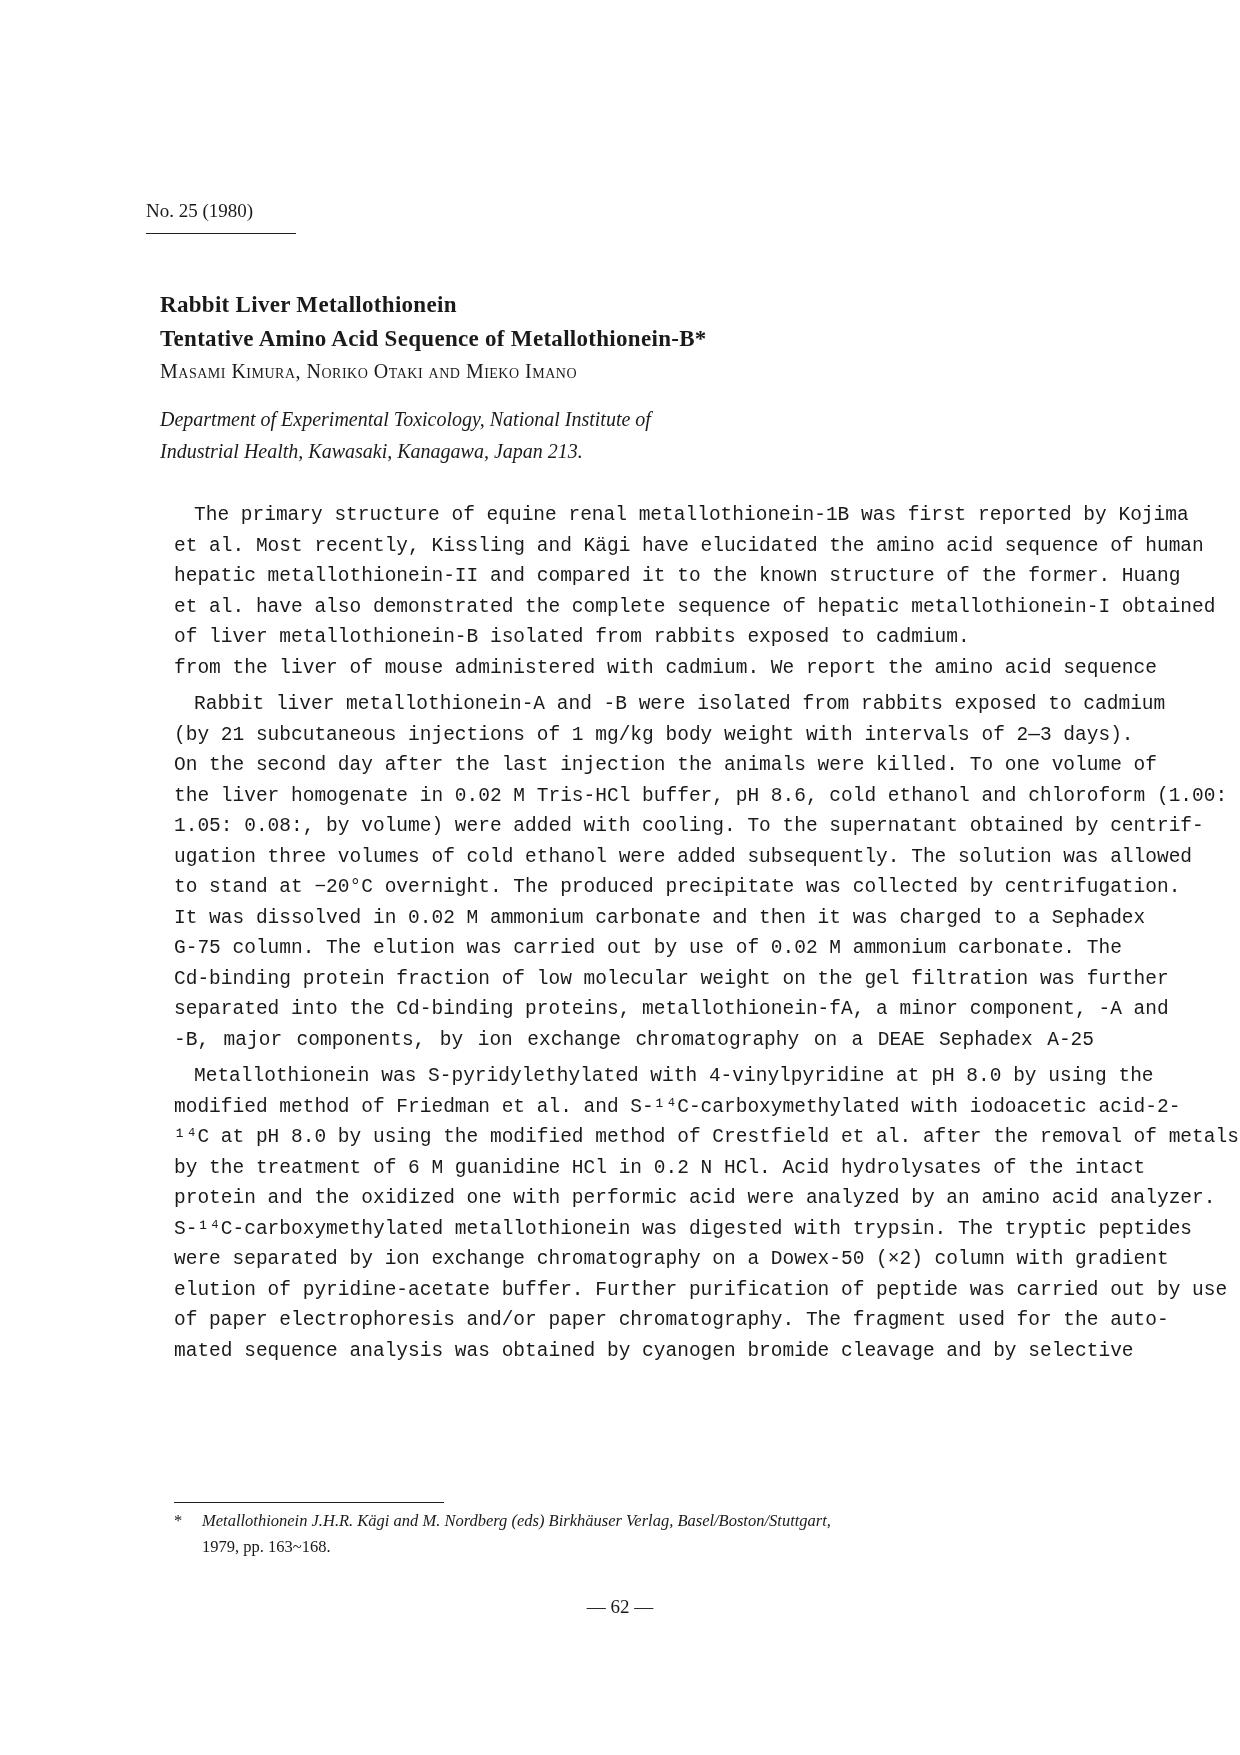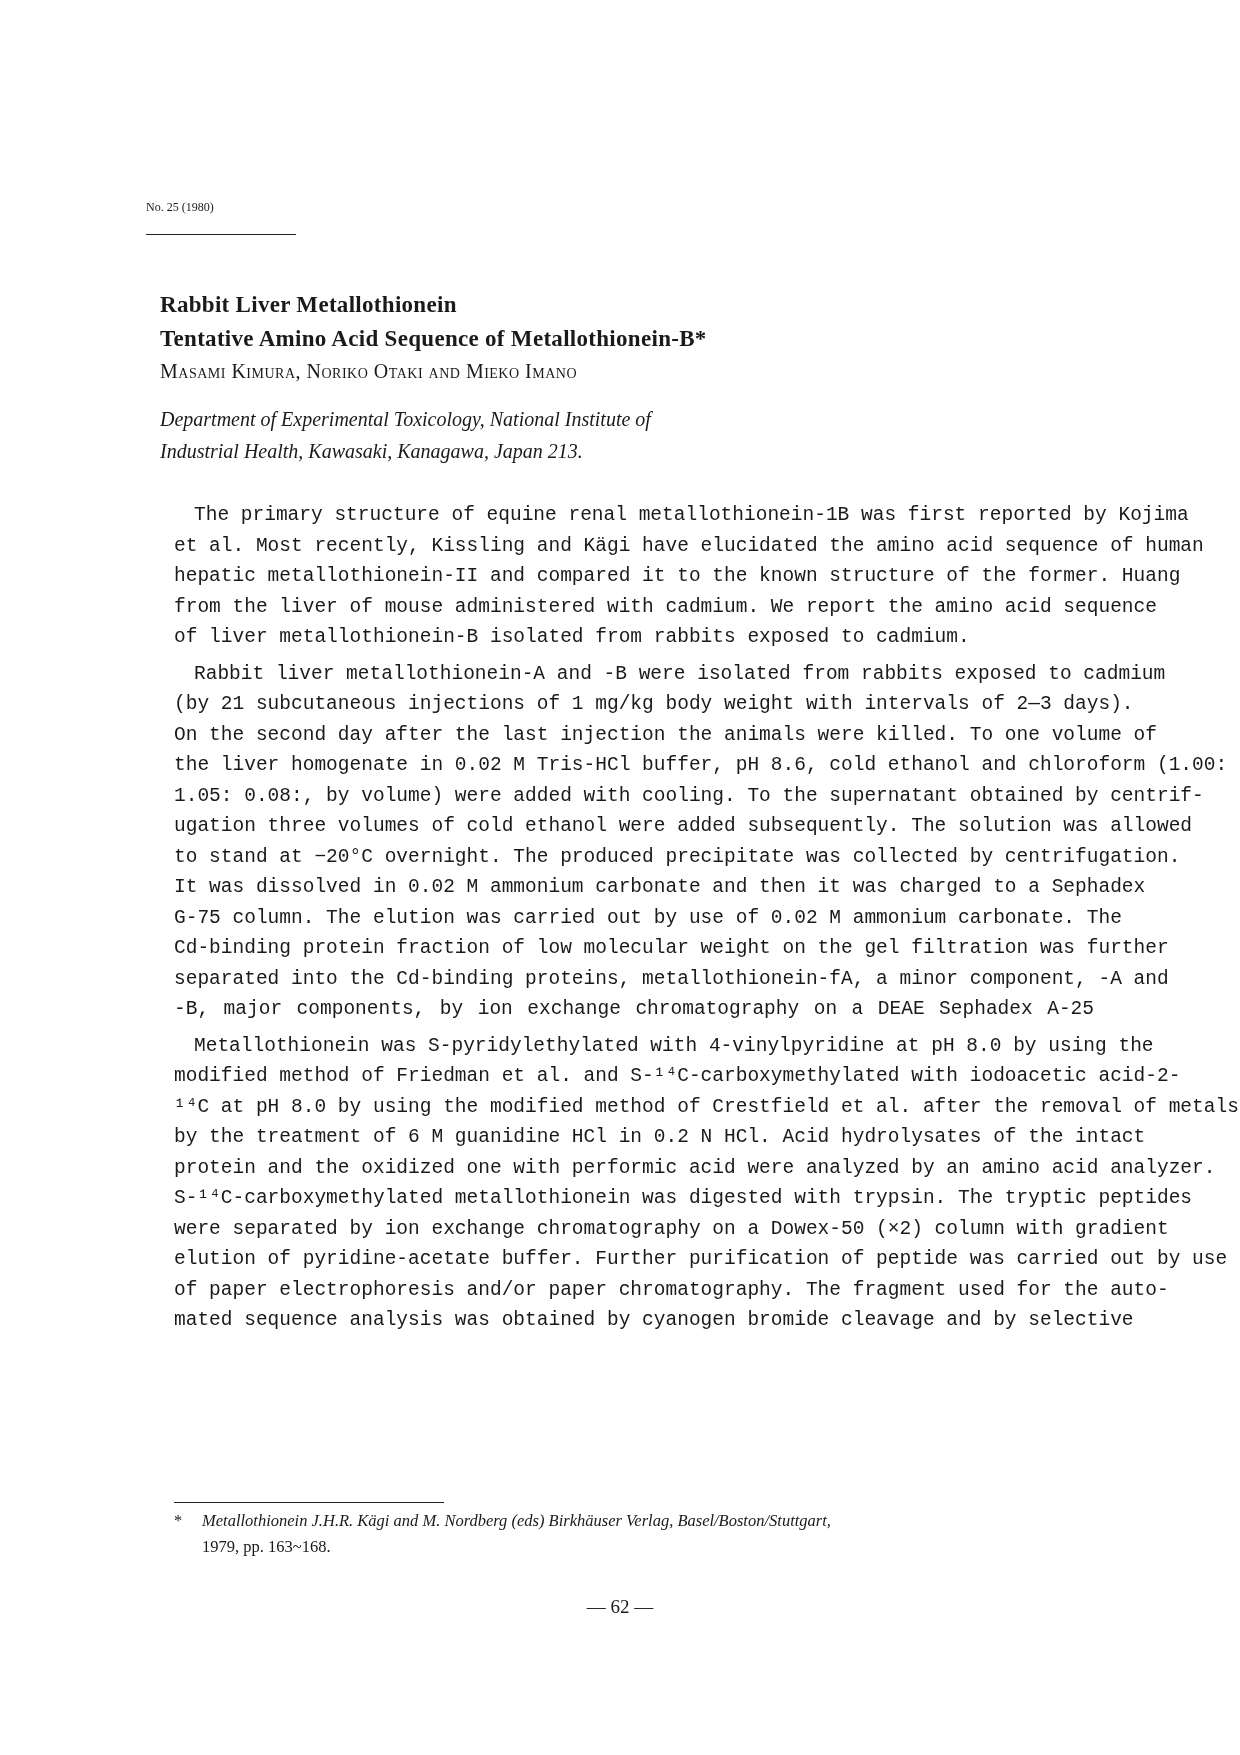--- a/index.html
+++ b/index.html
@@ -2,21 +2,21 @@
 <html><head>
 <meta charset="utf-8">
 <style>
   html, body { margin: 0; padding: 0; background: #ffffff; }
   body {
     width: 1240px; height: 1755px; position: relative; overflow: hidden;
     font-family: "Liberation Serif", "DejaVu Serif", serif; color: #1a1a1a;
   }
   .header {
     position: absolute; left: 146px; top: 200px; width: 150px;
-    font-size: 12px; border-bottom: 1px solid #222; padding-bottom: 19px;
+    font-size: 19px; border-bottom: 1px solid #222; padding-bottom: 11px;
   }
   .title-block { position: absolute; left: 160px; top: 288px; width: 940px; text-align: left; }
   .title1 { font-size: 23px; font-weight: bold; line-height: 34px; letter-spacing: 0.3px; }
   .title2 { font-size: 23px; font-weight: bold; line-height: 34px; letter-spacing: 0.3px; }
   .authors { margin-top: 4px; font-size: 20px; font-variant: small-caps; letter-spacing: 0.5px; }
   .affil { margin-top: 20px; font-size: 20px; font-style: italic; line-height: 32px; }
   .body-text {
     position: absolute; left: 174px; top: 500px; width: 920px;
     font-size: 19.5px; line-height: 30.5px; text-align: justify;
   }
@@ -49,22 +49,23 @@
     <div>Department of Experimental Toxicology, National Institute of</div>
     <div>Industrial Health, Kawasaki, Kanagawa, Japan 213.</div>
   </div>
 </div>
 
 <div class="body-text" id="body">
     <p>
       <span class="line" style="padding-left: 20px;">The primary structure of equine renal metallothionein-1B was first reported by Kojima</span>
       <span class="line">et al.  Most recently, Kissling and Kägi have elucidated the amino acid sequence of human</span>
       <span class="line">hepatic metallothionein-II and compared it to the known structure of the former.  Huang</span>
+      <span class="line">et al. have also demonstrated the complete sequence of hepatic metallothionein-I obtained</span>
+      <span class="line last">of liver metallothionein-B isolated from rabbits exposed to cadmium.</span>
       <span class="line">from the liver of mouse administered with cadmium.  We report the amino acid sequence</span>
-      <span class="line last">of liver metallothionein-B isolated from rabbits exposed to cadmium.</span>
     </p>
     <p>
       <span class="line" style="padding-left: 20px;">Rabbit liver metallothionein-A and -B were isolated from rabbits exposed to cadmium</span>
       <span class="line">(by 21 subcutaneous injections of 1 mg/kg body weight with intervals of 2—3 days).</span>
       <span class="line">On the second day after the last injection the animals were killed.  To one volume of</span>
       <span class="line">the liver homogenate in 0.02 M Tris-HCl buffer, pH 8.6, cold ethanol and chloroform (1.00:</span>
       <span class="line">1.05: 0.08:, by volume) were added with cooling.  To the supernatant obtained by centrif-</span>
       <span class="line">ugation three volumes of cold ethanol were added subsequently.  The solution was allowed</span>
       <span class="line">to stand at −20°C overnight.  The produced precipitate was collected by centrifugation.</span>
       <span class="line">It was dissolved in 0.02 M ammonium carbonate and then it was charged to a Sephadex</span>

